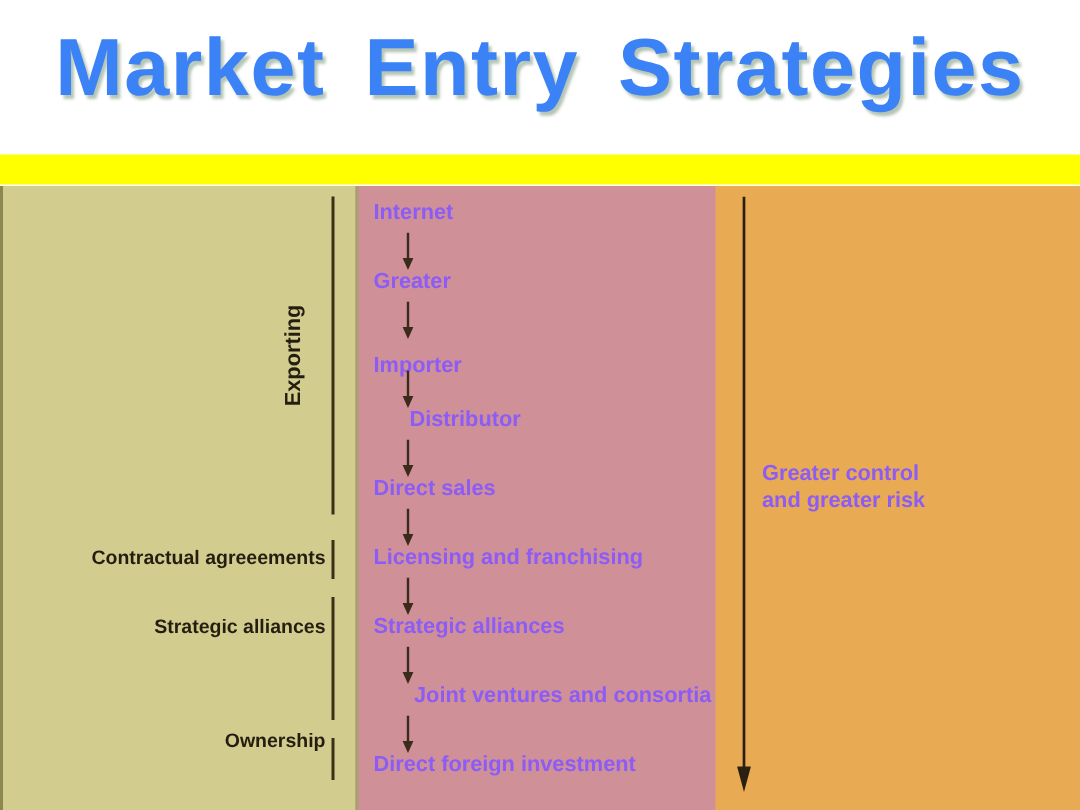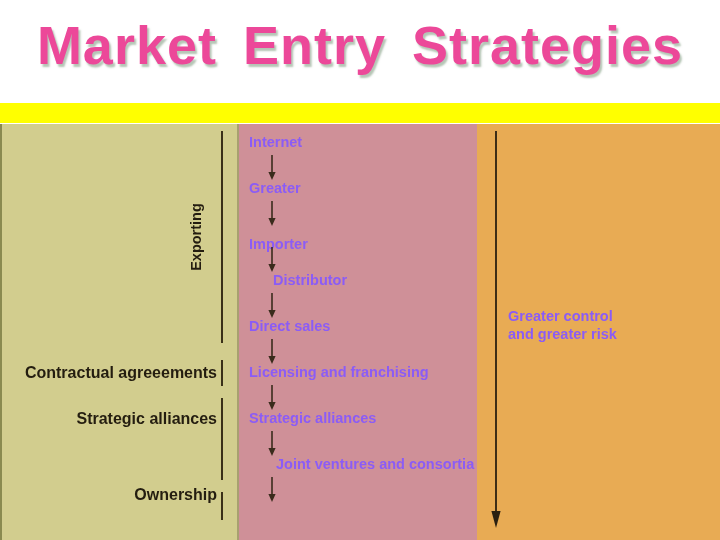--- a/index.html
+++ b/index.html
@@ -31,21 +31,21 @@
     position: absolute;
     left: 0;
     top: 14px;
     width: 720px;
     text-align: center;
     font-family: "Liberation Sans", sans-serif;
     font-size: 54px;
     font-weight: bold;
     letter-spacing: 1px;
     word-spacing: 10px;
-    color: #ec4899;
+    color: #3b82f6;
     text-shadow: 2px 3px 2px rgba(120,150,120,0.55);
     white-space: nowrap;
   }
 
   
   #yellow-bar {
     position: absolute;
     left: 0;
     top: 103px;
     width: 720px;
@@ -80,21 +80,21 @@
 
   
   .bracket {
     position: absolute;
     width: 0;
     border-left: 2px solid #3a3018;
     left: 219px;
   }
   .cat-label {
     position: absolute;
-    font-size: 16px;
+    font-size: 13px;
     font-weight: bold;
     color: #241d10;
     white-space: nowrap;
     text-align: left;
     right: 503px; 
   }
   #label-exporting {
     position: absolute;
     left: 196px;
     top: 237px;
@@ -229,20 +229,21 @@
   </div>
 
   <div class="flow-item" style="top:456px;margin-left:27px;">Joint ventures and consortia</div>
   <div class="flow-arrow" style="top:477px;">
     <svg width="14" height="26" viewBox="0 0 14 26">
         <line x1="7" y1="0" x2="7" y2="19" stroke="#3a2b1c" stroke-width="1.6"></line>
         <polygon points="7,25 3.4,17 10.6,17" fill="#3a2b1c"></polygon>
       </svg>
   </div>
 
+  <div class="flow-item" style="top:502px;">Direct foreign investment</div>
 
   <div class="panel" id="panel-right"></div>
 
   <div id="big-arrow">
     <svg width="14" height="398" viewBox="0 0 14 398" preserveAspectRatio="none">
       <line x1="7" y1="0" x2="7" y2="381" stroke="#2b2010" stroke-width="1.8"></line>
       <polygon points="7,397 2.4,380 11.6,380" fill="#2b2010"></polygon>
     </svg>
   </div>
 

